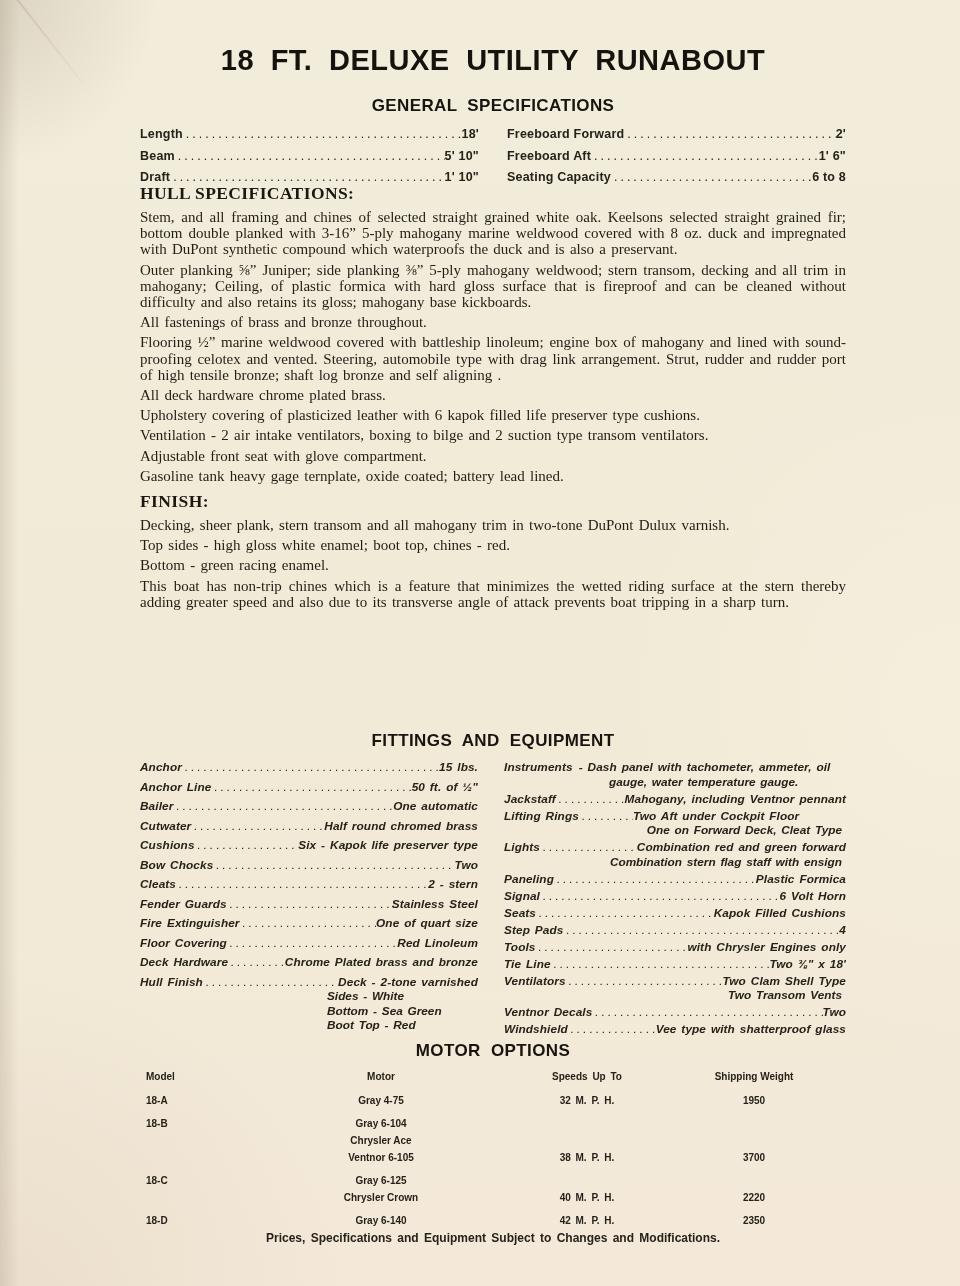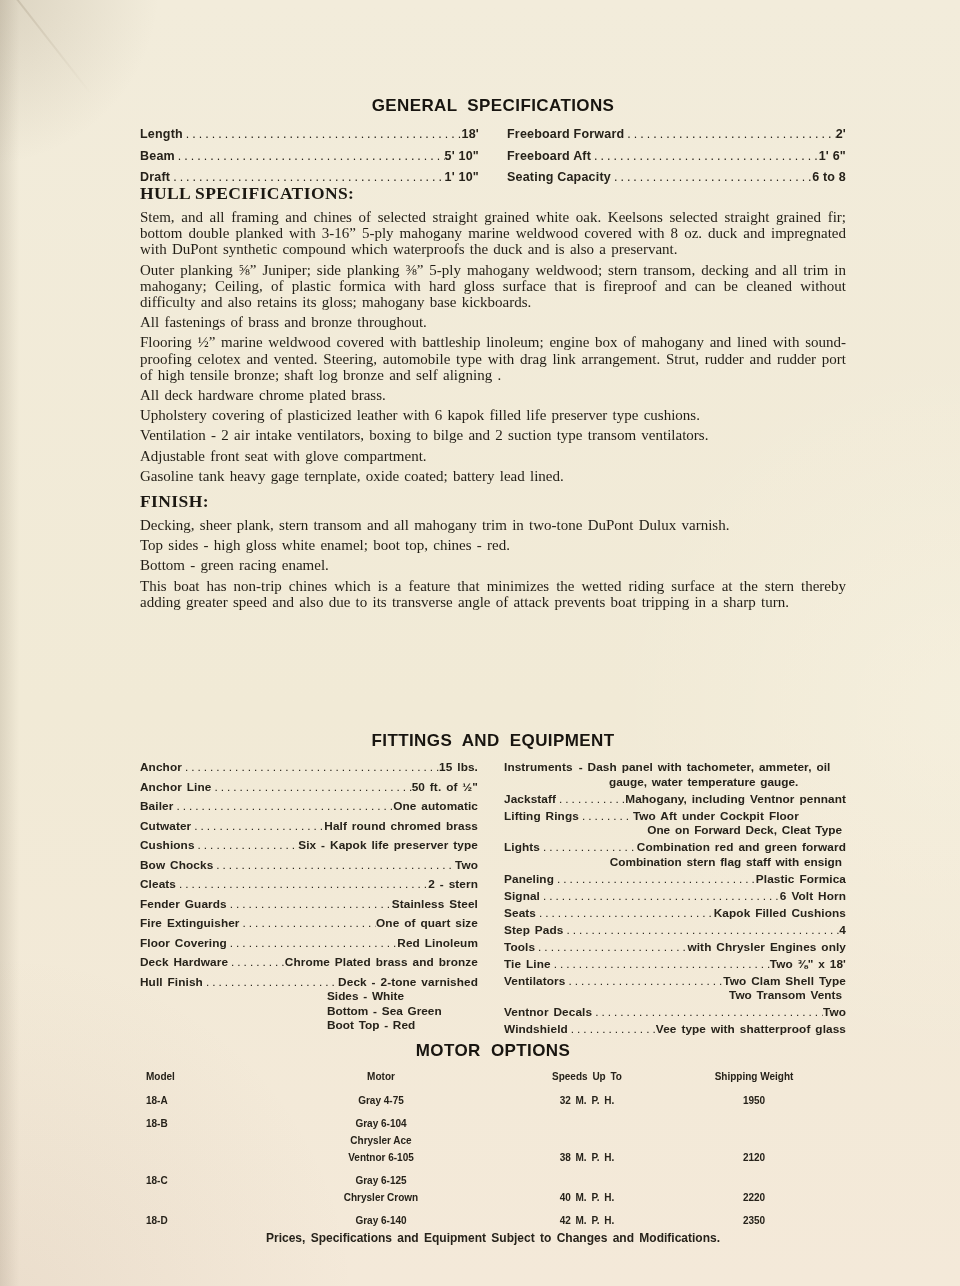--- a/index.html
+++ b/index.html
@@ -61,21 +61,21 @@
     font-family: "Liberation Serif", "DejaVu Serif", serif;
     font-size: 15px; line-height: 16.2px; text-align: justify;
     margin: 0 0 4px 0; word-spacing: 1.5px; color: #221e16;
   }
   .finish-heading { margin-top: 7px; }
 
   
   .fit-cols { top: 760px; display: flex; gap: 26px; }
   .fit-left  { flex: 0 0 338px; min-width: 0; }
   .fit-right { flex: 0 0 342px; min-width: 0; }
-  .fit-item { margin-bottom: 5px; }
+  .fit-item { margin-bottom: 5px; font-style: italic; }
   .fit-right .fit-item { margin-bottom: 2.5px; }
   .fit-cols .dotrow { font-size: 11.8px; font-weight: bold; line-height: 14.5px;
                       letter-spacing: 0.1px; word-spacing: 1.5px; }
   .extra { font-size: 11.8px; font-weight: bold; line-height: 14.5px; word-spacing: 1.5px; }
   .extra-right { text-align: right; padding-right: 4px; }
   .extra-indent { padding-left: 105px; }
   .extra-label-indent { padding-left: 187px; }
   .nodots .val { margin-left: 6px; flex: 0 1 auto; white-space: normal; }
 
   
@@ -91,20 +91,21 @@
     top: 1231px; text-align: center;
     font-size: 12px; font-weight: bold; word-spacing: 2px;
   }
 </style>
 </head>
 <body>
 
 <div class="page">
   <div class="crease"></div>
 
+  <div class="sec doc-title">18 FT. DELUXE UTILITY RUNABOUT</div>
 
   <div class="sec h-sans gs-heading">GENERAL SPECIFICATIONS</div>
 
   <div class="sec gs-grid">
     <div class="gs-col" id="gs-left">
         <div class="dotrow">
           <span class="lbl">Length</span>
           <span class="dots">......................................................................................................................................................</span>
           <span class="val">18'</span>
         </div>
@@ -378,21 +379,21 @@
         <div class="mt-line">
           <span class="c-model"></span>
           <span class="c-motor">Chrysler Ace</span>
           <span class="c-speed"></span>
           <span class="c-weight"></span>
         </div>
         <div class="mt-line">
           <span class="c-model"></span>
           <span class="c-motor">Ventnor 6-105</span>
           <span class="c-speed">38 M. P. H.</span>
-          <span class="c-weight">2120</span>
+          <span class="c-weight">3700</span>
         </div>
       </div>
       <div class="mt-row">
         <div class="mt-line">
           <span class="c-model">18-C</span>
           <span class="c-motor">Gray 6-125</span>
           <span class="c-speed"></span>
           <span class="c-weight"></span>
         </div>
         <div class="mt-line">

